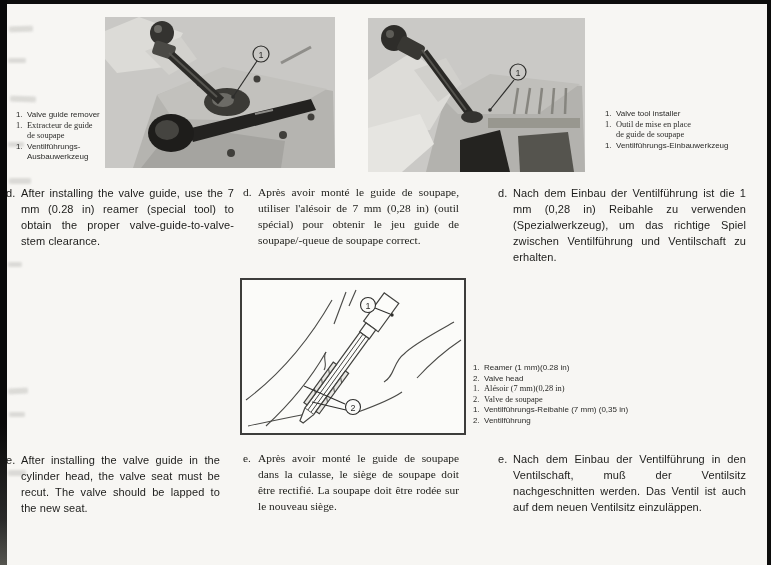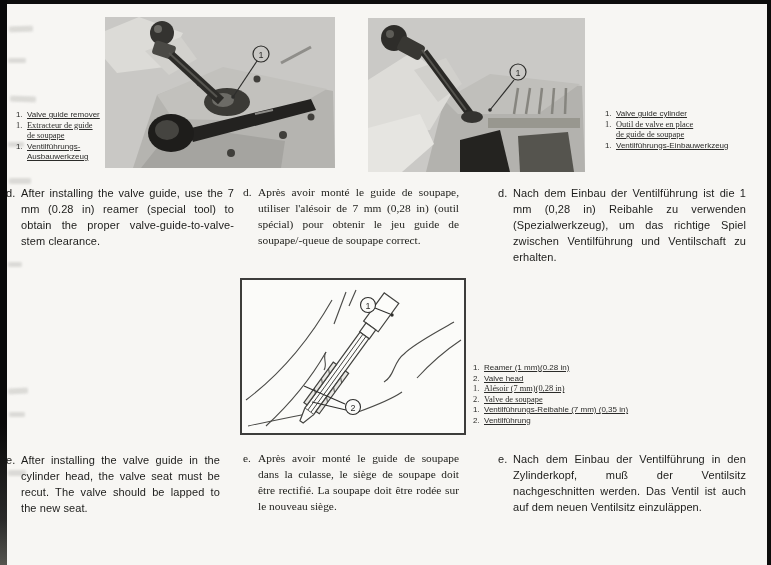--- a/index.html
+++ b/index.html
@@ -15,21 +15,21 @@
   .bar-right{right:0;top:0;width:4px;height:565px;}
   
   .ghost{position:absolute;background:rgba(110,110,105,.20);filter:blur(1.2px);border-radius:2px;z-index:1;}
   
   .photo{position:absolute;z-index:2;}
   .photo svg{display:block;}
   
   .caption{position:absolute;font-size:8px;line-height:10.5px;color:#2b2b29;z-index:2;}
   .cap-line{display:flex;}
   .cap-num{width:11px;flex:0 0 11px;}
-  .cap-text{white-space:pre-line;text-decoration:underline;}
+  .cap-text{white-space:pre-line;}
   .fr{font-family:"Liberation Serif", serif;font-size:8.4px;}
   
   .para{position:absolute;font-size:11px;line-height:16px;text-align:justify;z-index:2;}
   .para .ptext{display:block;padding-left:15px;}
   .para .marker{position:absolute;left:0;top:0;}
   .para-fr{font-family:"Liberation Serif", serif;font-size:11.4px;line-height:16px;color:#23231f;}
   .para-en{letter-spacing:.1px;}
   .para-de{letter-spacing:.1px;}
   
   .diagram-box{
@@ -147,25 +147,25 @@
       <line x1="146" y1="62" x2="122" y2="92" stroke="#2e2e2c" stroke-width="1.2"></line>
       <circle cx="122" cy="92" r="1.8" fill="#2e2e2c"></circle>
       <circle cx="150" cy="54" r="8" fill="#cac9c6" stroke="#2e2e2c" stroke-width="1.2"></circle>
       <text class="callout-label" x="150" y="57.5" text-anchor="middle">1</text>
     </svg>
   </div>
 
   <div class="caption" style="left:605px;top:109px;width:155px">
     <div class="cap-line">
       <span class="cap-num">1.</span>
-      <span class="cap-text">Valve guide cylinder</span>
-    </div>
-    <div class="cap-line fr">
-      <span class="cap-num">1.</span>
-      <span class="cap-text">Outil de valve en place
+      <span class="cap-text">Valve tool installer</span>
+    </div>
+    <div class="cap-line fr">
+      <span class="cap-num">1.</span>
+      <span class="cap-text">Outil de mise en place
 de guide de soupape</span>
     </div>
     <div class="cap-line">
       <span class="cap-num">1.</span>
       <span class="cap-text">Ventilführungs-Einbauwerkzeug</span>
     </div>
   </div>
 
   <div class="para para-en" style="left:6px;top:185px;width:228px">
     <span class="marker">d.</span>
@@ -254,16 +254,16 @@
   <div class="para para-en" style="left:6px;top:452px;width:214px">
     <span class="marker">e.</span>
     <span class="ptext">After installing the valve guide in the cylinder head, the valve seat must be recut. The valve should be lapped to the new seat.</span>
   </div>
   <div class="para para-fr" style="left:243px;top:450px;width:216px">
     <span class="marker">e.</span>
     <span class="ptext">Après avoir monté le guide de soupape dans la culasse, le siège de soupape doit être rectifié. La soupape doit être rodée sur le nouveau siège.</span>
   </div>
   <div class="para para-de" style="left:498px;top:451px;width:248px">
     <span class="marker">e.</span>
-    <span class="ptext">Nach dem Einbau der Ventilführung in den Zylinderkopf, muß der Ventilsitz nachgeschnitten werden. Das Ventil ist auch auf dem neuen Ventilsitz einzuläppen.</span>
+    <span class="ptext">Nach dem Einbau der Ventilführung in den Ventilschaft, muß der Ventilsitz nachgeschnitten werden. Das Ventil ist auch auf dem neuen Ventilsitz einzuläppen.</span>
   </div>
 
 </div>
 
 </body></html>

